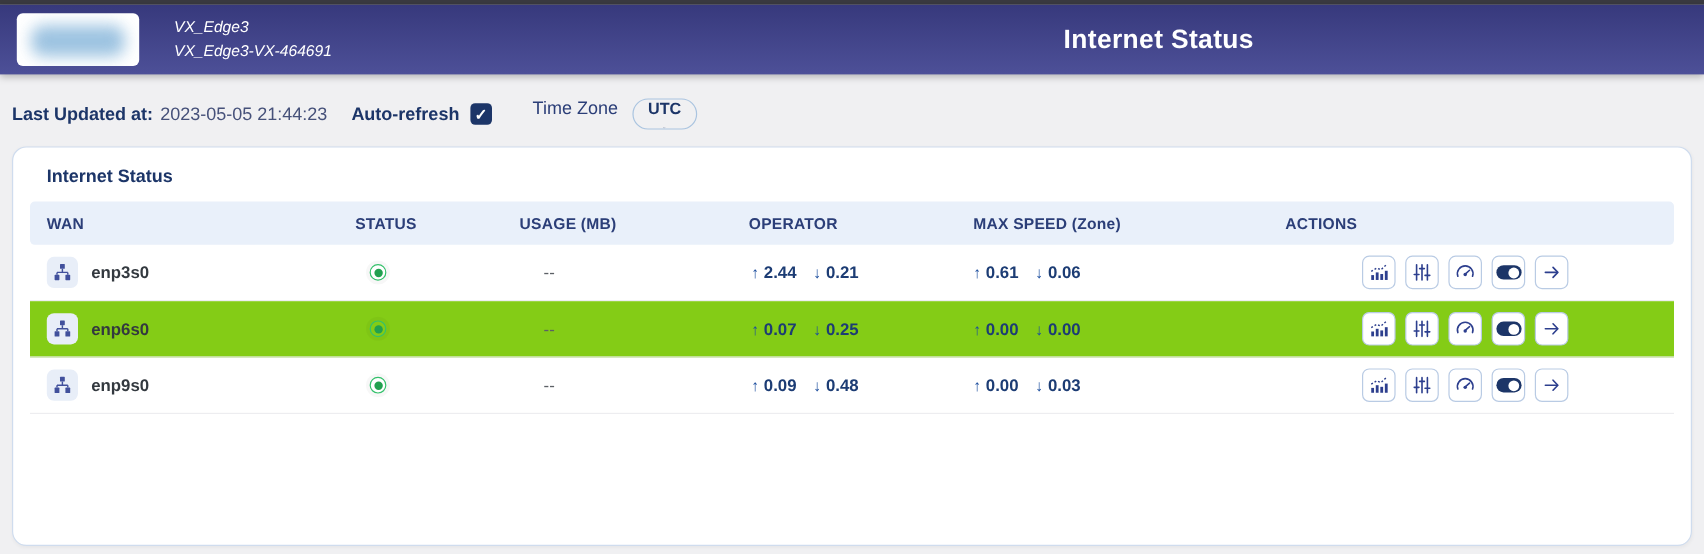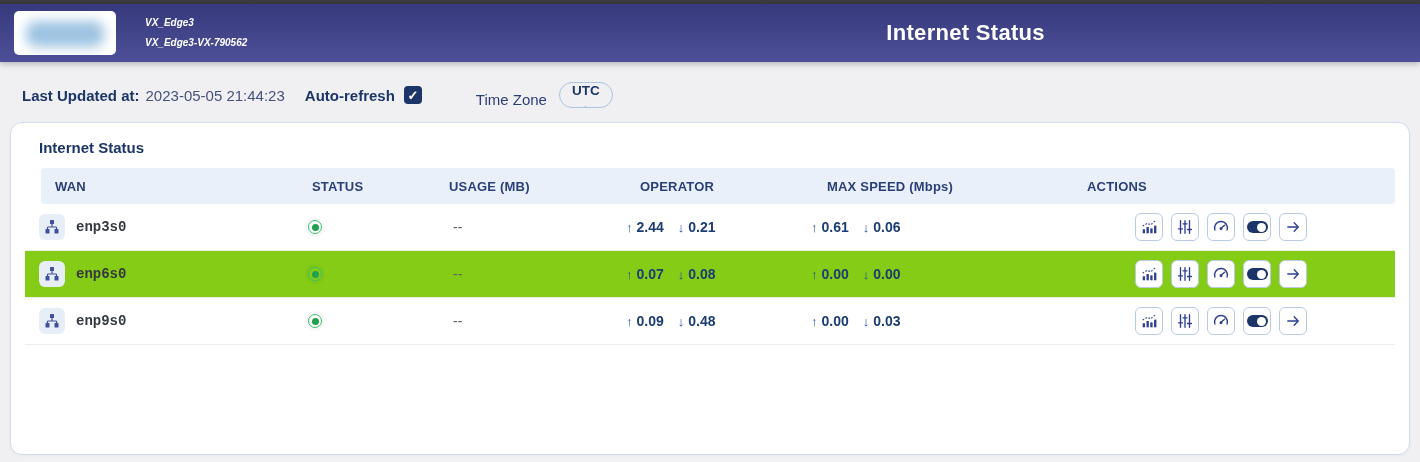--- a/index.html
+++ b/index.html
@@ -16,42 +16,42 @@
   .logo-box {
     position:absolute; left:14px; top:7px; width:102px; height:44px;
     background:#fff; border-radius:5px; overflow:hidden;
   }
   .logo-blur {
     position:absolute; left:12px; top:10px; width:78px; height:26px;
     background:#8cb9dc; border-radius:10px; filter:blur(6px); opacity:.85;
   }
   .device-block {
     position:absolute; left:145px; top:9px; color:#fff;
-    font-style:italic; font-size:10px; line-height:20px; font-weight:700;
+    font-style:italic; font-size:13px; line-height:20px; font-weight:400;
   }
   .page-title {
     position:absolute; left:68%; top:50%; transform:translate(-50%,-50%);
     color:#fff; font-size:22px; font-weight:700; letter-spacing:.3px;
   }
 
   
   .toolbar {
-    height:60px; display:flex; align-items:center; padding:6px 0 0 22px;
+    height:60px; display:flex; align-items:center; padding:6px 0 0 10px;
     font-size:15px;
   }
   .lbl-bold { font-weight:700; color:#1c3568; }
   .lbl-reg  { color:#2b3e78; }
   .updated-value { color:#46517a; margin-left:6px; }
   .auto-refresh { display:flex; align-items:center; margin-left:20px;text-align:center; }
   .checkbox {
     width:18px; height:18px; margin-left:9px; border-radius:4px;
     background:#1c3568; color:#fff; font-size:13px; font-weight:700;
     display:flex; align-items:center; justify-content:center; cursor:pointer;
   }
-  .tz-group { display:flex; align-items:flex-end; margin-left:54px; }
+  .tz-group { display:flex; align-items:flex-start; margin-left:34px; }
   .tz-pill {
     margin-left:12px; height:26px; padding:0 12px; display:flex; align-items:center; gap:8px;
     border:1.5px solid #aac4e0; border-radius:14px; background:transparent; cursor:pointer;
     font-size:13.5px; font-weight:700; color:#1c3568;flex-direction:column;
   }
 
   
   .card {
     margin:0 10px; height:333px; background:#fff;
     border:1px solid #cfdcee; border-radius:12px; padding:12px 14px;
@@ -59,32 +59,32 @@
   }
   .card-title { font-size:15px; font-weight:700; color:#1c3568; margin:4px 0 12px 14px; }
 
   .thead, .trow {
     display:grid;
     grid-template-columns:245px 135px 195px 185px 250px 1fr;
     align-items:center;
   }
   .thead {
     background:#e9f0fa; height:36px; border-radius:4px;
-    font-size:13px; font-weight:700; color:#2b3e78; letter-spacing:.2px;margin-left:16px;
+    font-size:13px; font-weight:700; color:#2b3e78; letter-spacing:.2px;
   }
   .thead > div:nth-child(1){ padding-left:14px; }
   .thead > div:nth-child(2){ padding-left:26px; }
   .thead > div:nth-child(3){ padding-left:28px; }
   .thead > div:nth-child(4){ padding-left:24px; }
   .thead > div:nth-child(5){ padding-left:26px; }
   .thead > div:nth-child(6){ padding-left:36px; }
 
   .trow { height:47px; border-bottom:1px solid #ededf0; font-size:14px; }
   .trow.alt { background:#84cc16; }
-  .cell-wan { display:flex; align-items:center; gap:11px; padding-left:14px; color:#33393f; font-weight:600;font-family:Liberation Mono, monospace; }
+  .cell-wan { display:flex; align-items:center; gap:11px; padding-left:14px; color:#33393f; font-weight:600; }
   .wan-icon-box {
     width:26px; height:26px; border-radius:6px; background:#e8eef8;
     display:flex; align-items:center; justify-content:center;
   }
   .cell-status { padding-left:38px; }
   .status-dot {
     width:14px; height:14px; border-radius:50%; border:1.5px solid #34c06b;
     display:flex; align-items:center; justify-content:center;
     box-shadow:0 0 0 3px rgba(0,0,0,.03);
   }
@@ -112,21 +112,21 @@
 <body>
 
 <div class="topstrip"></div>
 
 <header class="appbar">
   <div class="logo-box">
     <div class="logo-blur"></div>
   </div>
   <div class="device-block">
     <div>VX_Edge3</div>
-    <div>VX_Edge3-VX-790562</div>
+    <div>VX_Edge3-VX-464691</div>
   </div>
   <div class="page-title">Internet Status</div>
 </header>
 
 <div class="toolbar">
   <span class="lbl-bold">Last Updated at:</span>
   <span class="updated-value">2023-05-05 21:44:23</span>
 
   <div class="auto-refresh">
     <span class="lbl-bold">Auto-refresh</span>
@@ -147,21 +147,21 @@
 </div>
 
 <div class="card">
   <div class="card-title">Internet Status</div>
 
   <div class="thead">
     <div>WAN</div>
     <div>STATUS</div>
     <div>USAGE (MB)</div>
     <div>OPERATOR</div>
-    <div>MAX SPEED (Mbps)</div>
+    <div>MAX SPEED (Zone)</div>
     <div>ACTIONS</div>
   </div>
 
   <div id="rows-host">
     <div class="trow">
       <div class="cell-wan">
         <span class="wan-icon-box">
           <svg width="16" height="16" viewBox="0 0 16 16">
             <rect x="6" y="1" width="4" height="4" rx="0.5" fill="#41509c"></rect>
             <path d="M8 5 V8 M3.5 8 H12.5 M3.5 8 V10 M12.5 8 V10" stroke="#41509c" stroke-width="1.2" fill="none"></path>
@@ -254,21 +254,21 @@
           </span>
       </div>
       <div class="cell-operator">--</div>
       <div class="cell-num">
         <span class="num-pair">
             <span class="arrow">↑</span>
             <span>0.07</span>
           </span>
         <span class="num-pair">
             <span class="arrow">↓</span>
-            <span>0.08</span>
+            <span>0.25</span>
           </span>
       </div>
       <div class="cell-num">
         <span class="num-pair">
             <span class="arrow">↑</span>
             <span>0.00</span>
           </span>
         <span class="num-pair">
             <span class="arrow">↓</span>
             <span>0.00</span>

